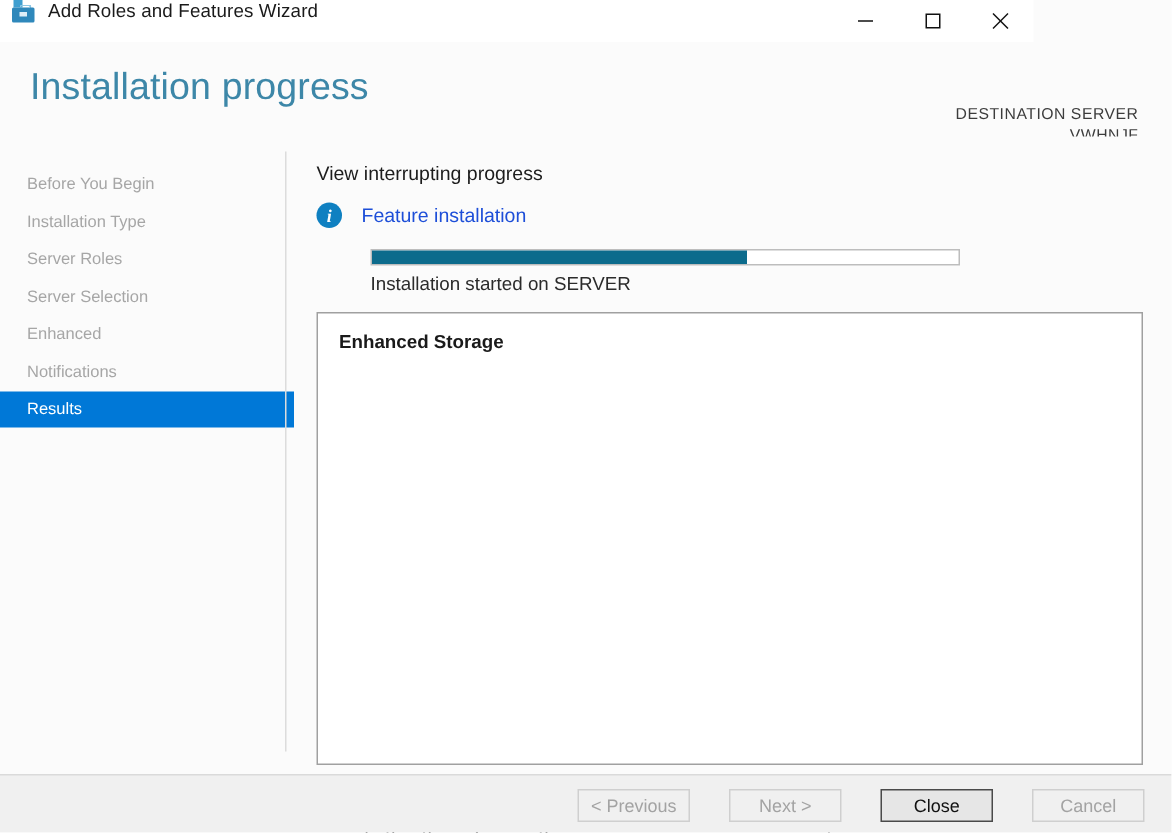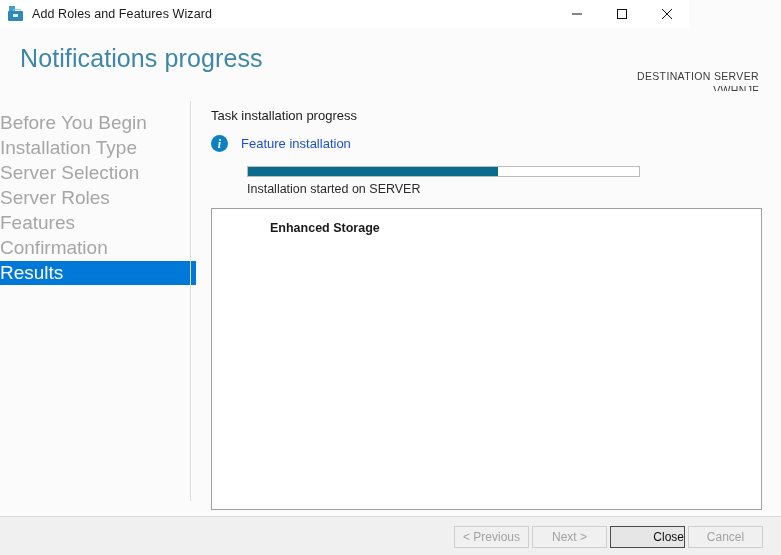--- a/index.html
+++ b/index.html
@@ -25,21 +25,20 @@
   }
 
   
   .titlebar {
     position: absolute;
     top: 0; left: 0;
     width: 689px;
     height: 28px;
     background: #ffffff;
     display: flex;
-    align-items: center;
   }
   .app-icon {
     width: 16px; height: 16px;
     margin-left: 8px; margin-right: 8px;
     position: relative;
     flex: 0 0 auto;
   }
   .app-icon .ic-top {
     position: absolute; left: 1px; top: 0px;
     width: 6px; height: 5px;
@@ -142,21 +141,22 @@
   }
   .nav-divider {
     position: absolute;
     left: 190px; top: 10px;
     width: 1px; height: 400px;
     background: #dcdcdc;
   }
   .nav-item {
     height: 24px;
     line-height: 24px;
-    font-size: 19px;
+    padding-left: 18px;
+    font-size: 11px;
     color: #a6a6a6;
     white-space: nowrap;
     margin-bottom: 1px;
   }
   .nav-item.selected {
     background: #0078d7;
     color: #ffffff;
     width: 196px;
     box-sizing: border-box;
   }
@@ -227,21 +227,20 @@
 
   .result-box {
     position: absolute;
     left: 20px; top: 117px;
     width: 551px;
     height: 302px;
     border: 1px solid #a0a0a0;
     background: #ffffff;
     box-sizing: border-box;
     overflow: auto;
-    padding-left: 44px;
   }
   .result-item {
     margin: 12px 0 0 14px;
     font-size: 12.5px;
     font-weight: bold;
     color: #1a1a1a;
     white-space: nowrap;
   }
 
   .notice {
@@ -301,42 +300,41 @@
     width: 781px;
     height: 39px;
     background: #f0f0f0;
     border-top: 1px solid #dadada;
     box-sizing: border-box;
   }
   .btn-row {
     position: absolute;
     right: 18px; top: 9px;
     display: flex;
-    gap: 3px;
+    gap: 26px;
   }
   .btn {
     width: 75px;
     height: 22px;
     line-height: 20px;
     text-align: center;
     font-size: 12px;
     font-family: "Liberation Sans", sans-serif;
     background: #f0f0f0;
     border: 1px solid #cfcfcf;
     color: #a3a3a3;
     box-sizing: border-box;
     white-space: nowrap;
     cursor: default;
     padding: 0;
   }
   .btn.enabled {
     color: #1a1a1a;
     border: 1px solid #adadad;
     background: #e6e6e6;
-    text-align: right;
   }
   .btn.default {
     border: 1px solid #4a4a4a;
     background: #e6e6e6;
     color: #111;
   }
 </style>
 </head>
 <body>
 
@@ -365,43 +363,43 @@
       <div class="win-btn close">
         <svg width="12" height="12" viewBox="0 0 12 12">
             <line x1="1" y1="1" x2="11" y2="11" stroke="#111" stroke-width="1"></line>
             <line x1="11" y1="1" x2="1" y2="11" stroke="#111" stroke-width="1"></line>
           </svg>
       </div>
     </div>
   </div>
 
   <div class="header">
-    <div class="page-title">Notifications progress</div>
+    <div class="page-title">Installation progress</div>
     <div class="dest-server">
       <span class="dest-label">DESTINATION SERVER</span>
       <span class="dest-name">VWHNJF</span>
     </div>
   </div>
 
   <div class="body-area">
 
     <div class="nav">
       <div class="nav-item">Before You Begin</div>
       <div class="nav-item">Installation Type</div>
+      <div class="nav-item">Server Roles</div>
       <div class="nav-item">Server Selection</div>
-      <div class="nav-item">Server Roles</div>
-      <div class="nav-item">Features</div>
-      <div class="nav-item">Confirmation</div>
+      <div class="nav-item">Enhanced</div>
+      <div class="nav-item">Notifications</div>
       <div class="nav-item selected">Results</div>
     </div>
     <div class="nav-divider"></div>
 
     <div class="main">
 
-      <div class="main-heading">Task installation progress</div>
+      <div class="main-heading">View interrupting progress</div>
 
       <div class="info-row">
         <div class="info-icon">i</div>
         <div class="info-text">Feature installation</div>
       </div>
 
       <div class="progress-wrap">
         <div class="progress-fill" id="progress-fill" style="width: 64%; background: rgb(12, 107, 140);"></div>
       </div>
       <div class="progress-caption">Installation started on SERVER</div>

